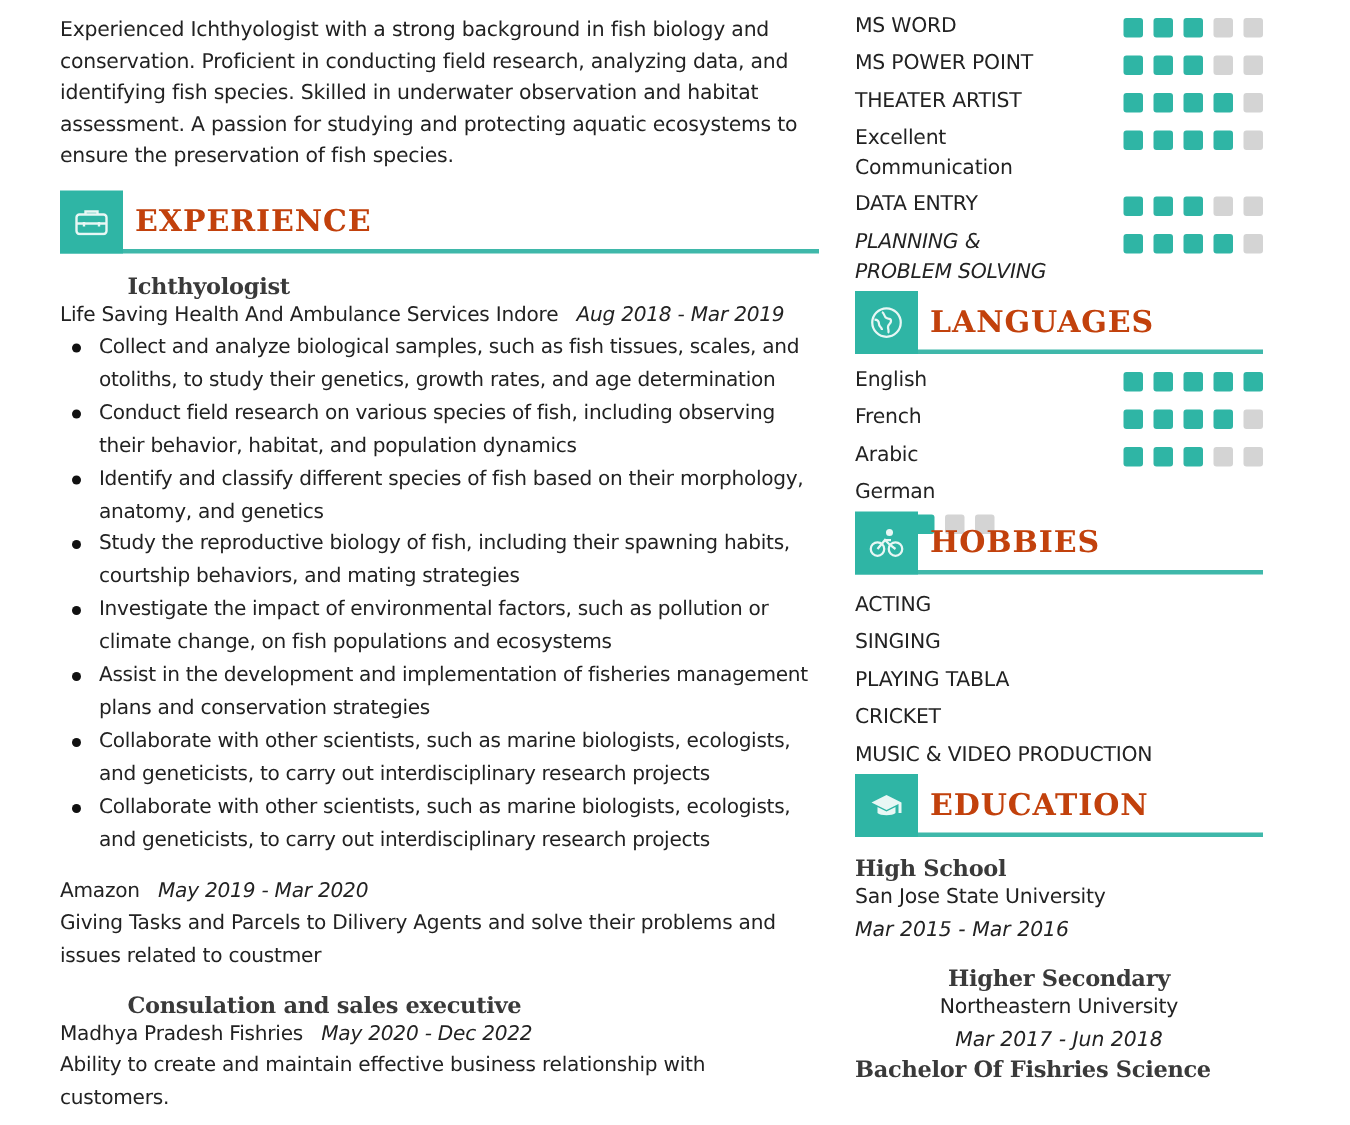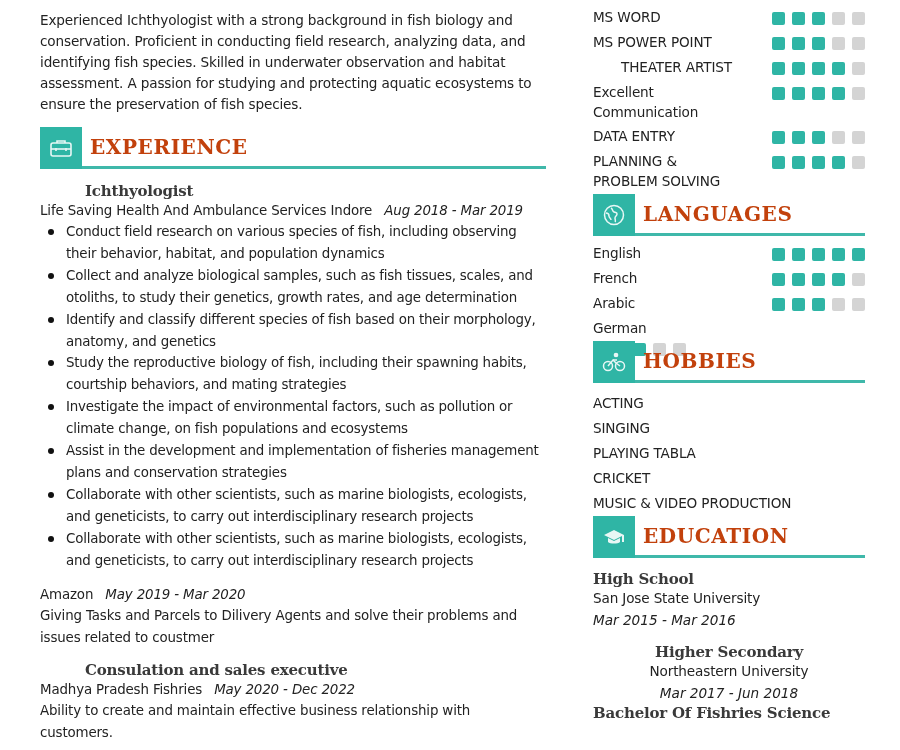--- a/index.html
+++ b/index.html
@@ -5,21 +5,21 @@
     * { box-sizing: border-box; margin: 0; padding: 0; }
     html, body {
       width: 900px; height: 750px; overflow: hidden;
       background: #ffffff;
       font-family: "DejaVu Sans", sans-serif;
       color: #1f1f1f;
     }
     .page { position: relative; width: 820px; height: 750px; }
 
     .left { position: absolute; left: 40px; top: 10px; width: 506px; }
-    .right { position: absolute; left: 593px; top: 8px; width: 272px; }
+    .right { position: absolute; left: 570px; top: 8px; width: 272px; }
 
     .summary { font-size: 13.6px; line-height: 21px; color: #222; letter-spacing: -0.15px; }
 
     .sec-head {
       position: relative; height: 42px; border-bottom: 3px solid #3fb8aa;
       display: flex; align-items: center;
     }
     .sec-icon {
       width: 42px; height: 42px; background: #2fb5a5;
       display: flex; align-items: center; justify-content: center;
@@ -84,22 +84,22 @@
       <span class="sec-title">EXPERIENCE</span>
     </div>
 
     <div style="margin-top:13px;">
       <div class="job-title">Ichthyologist</div>
       <div class="job-meta">
         <span>Life Saving Health And Ambulance Services Indore</span>
         <span class="date"><span>Aug 2018</span> <span>-</span> <span>Mar 2019</span></span>
       </div>
       <ul class="bullets">
+        <li>Collect and analyze biological samples, such as fish tissues, scales, and otoliths, to study their genetics, growth rates, and age determination</li>
         <li>Conduct field research on various species of fish, including observing their behavior, habitat, and population dynamics</li>
-        <li>Collect and analyze biological samples, such as fish tissues, scales, and otoliths, to study their genetics, growth rates, and age determination</li>
         <li>Identify and classify different species of fish based on their morphology, anatomy, and genetics</li>
         <li>Study the reproductive biology of fish, including their spawning habits, courtship behaviors, and mating strategies</li>
         <li>Investigate the impact of environmental factors, such as pollution or climate change, on fish populations and ecosystems</li>
         <li>Assist in the development and implementation of fisheries management plans and conservation strategies</li>
         <li>Collaborate with other scientists, such as marine biologists, ecologists, and geneticists, to carry out interdisciplinary research projects</li>
         <li>Collaborate with other scientists, such as marine biologists, ecologists, and geneticists, to carry out interdisciplinary research projects</li>
       </ul>
     </div>
 
     <div style="margin-top:12px;">
@@ -136,21 +136,21 @@
       <div class="skill-row" style="height:25px;">
         <span class="skill-name">MS POWER POINT</span>
         <div class="dots">
           <span class="dot on"></span>
             <span class="dot on"></span>
             <span class="dot on"></span>
             <span class="dot"></span>
             <span class="dot"></span>
         </div>
       </div>
-      <div class="skill-row" style="height:25px;margin-left:28px;">
+      <div class="skill-row" style="height:25px;">
         <span class="skill-name">THEATER ARTIST</span>
         <div class="dots">
           <span class="dot on"></span>
             <span class="dot on"></span>
             <span class="dot on"></span>
             <span class="dot on"></span>
             <span class="dot"></span>
         </div>
       </div>
       <div class="skill-row" style="height:44px;">
@@ -166,21 +166,21 @@
       <div class="skill-row" style="height:25px;">
         <span class="skill-name">DATA ENTRY</span>
         <div class="dots">
           <span class="dot on"></span>
             <span class="dot on"></span>
             <span class="dot on"></span>
             <span class="dot"></span>
             <span class="dot"></span>
         </div>
       </div>
-      <div class="skill-row" style="height:40px;">
+      <div class="skill-row" style="height:40px;font-style:italic;">
         <span class="skill-name" style="width:150px;">PLANNING &amp; PROBLEM SOLVING</span>
         <div class="dots">
           <span class="dot on"></span>
             <span class="dot on"></span>
             <span class="dot on"></span>
             <span class="dot on"></span>
             <span class="dot"></span>
         </div>
       </div>
     </div>

